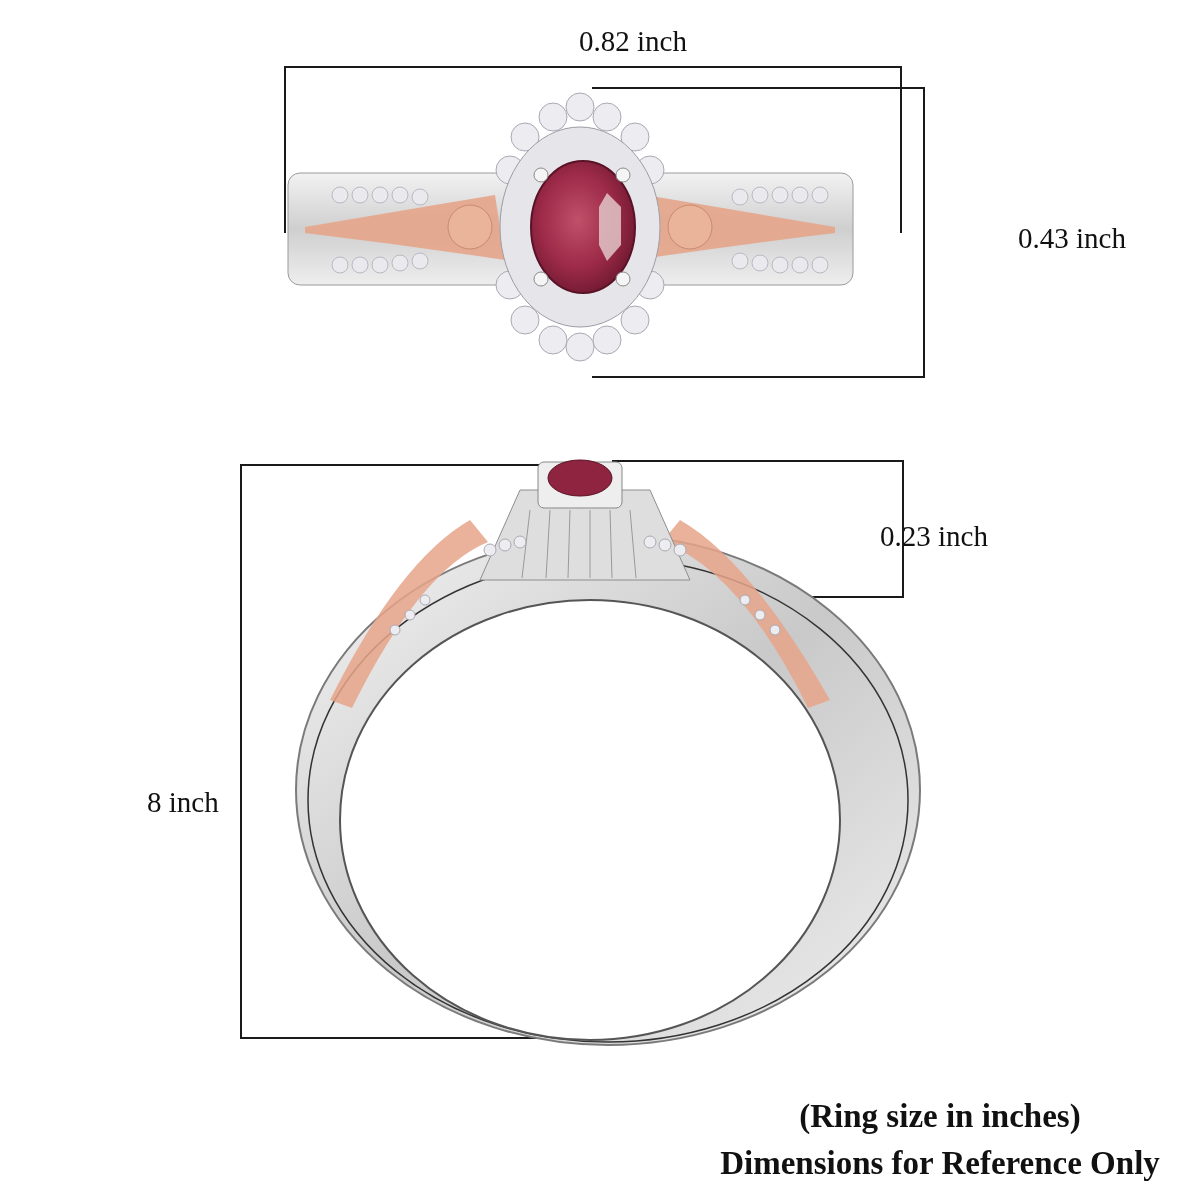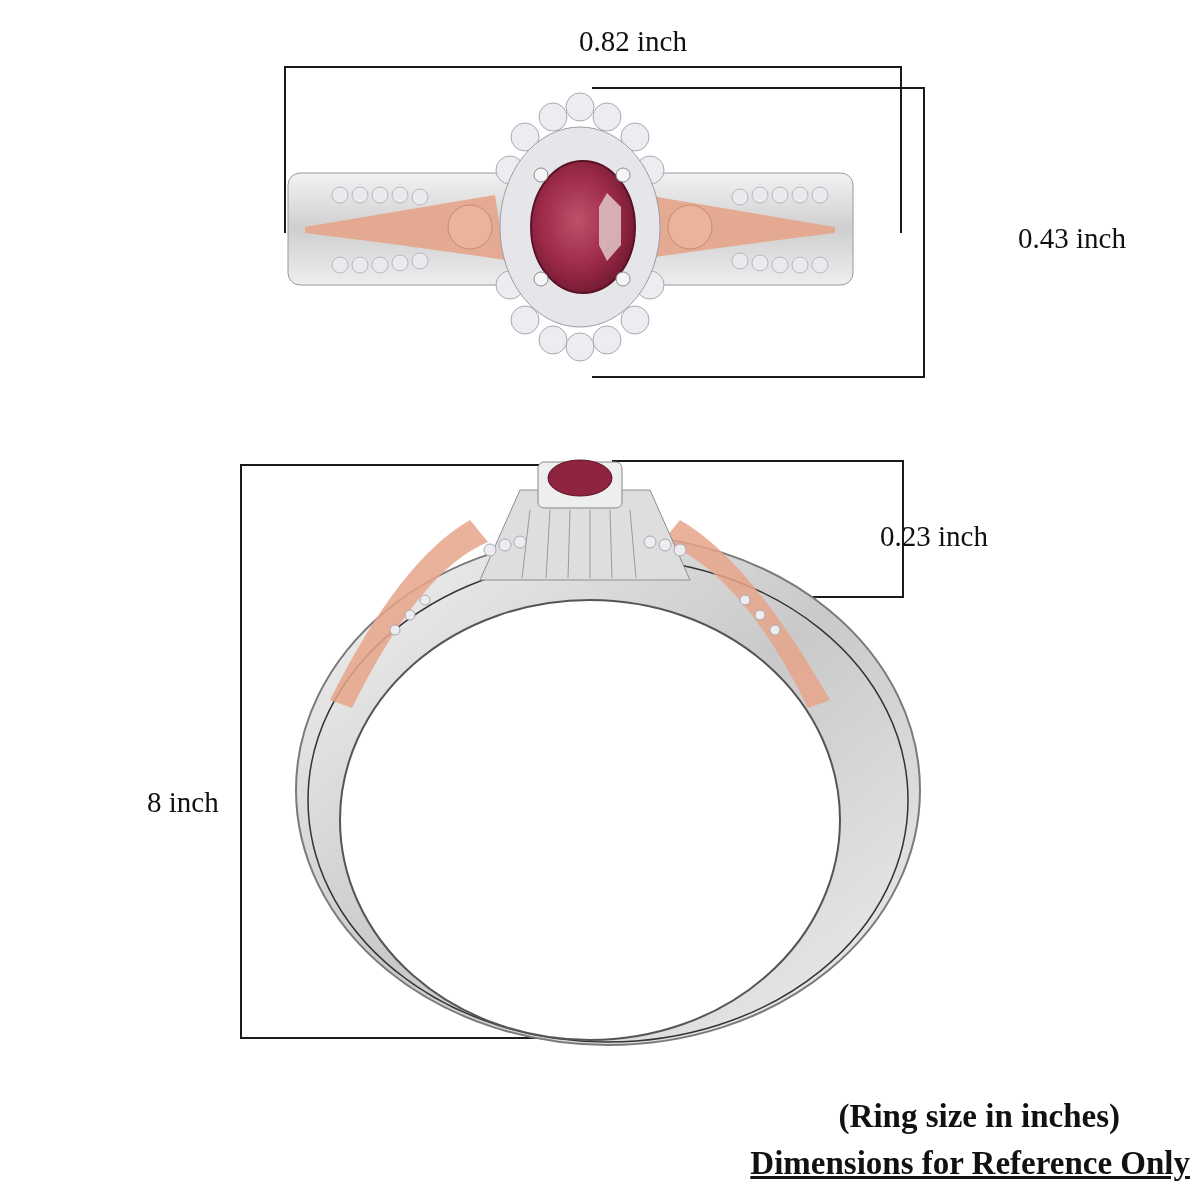--- a/index.html
+++ b/index.html
@@ -1,23 +1,23 @@
 <!DOCTYPE html>
 <html><head>
   <meta charset="utf-8">
   <style>
     html, body { margin: 0; padding: 0; background: #ffffff; }
     body { width: 1200px; height: 1200px; position: relative; overflow: hidden;
            font-family: "Liberation Serif", "DejaVu Serif", serif; color: #111; }
     .abs { position: absolute; }
     .label { font-size: 29px; color: #111; white-space: nowrap; line-height: 1; }
     .bracket { position: absolute; border: 2px solid #1a1a1a; box-sizing: border-box; }
-    .caption { position: absolute; font-weight: bold; text-align: right; white-space: nowrap; line-height: 1.1; }
+    .caption { position: absolute; font-weight: bold; text-align: center; white-space: nowrap; line-height: 1.1; }
     .cap1 { font-size: 33px; left: 760px; top: 1098px; width: 360px; }
-    .cap2 { font-size: 33px; left: 690px; top: 1145px; width: 500px; text-decoration: underline; }
+    .cap2 { font-size: 33px; left: 690px; top: 1145px; width: 500px; }
     svg { position: absolute; overflow: visible; }
   </style>
 </head>
 <body>
 
 <div>
   <span class="abs label" style="left:579px; top:27px;">0.82 inch</span>
   <div class="bracket" style="left:284px; top:66px; width:618px; height:167px; border-bottom:none;"></div>
   <div class="bracket" style="left:592px; top:87px; width:333px; height:291px; border-left:none;"></div>
   <span class="abs label" style="left:982px; top:224px;margin-left:36px;">0.43 inch</span>

